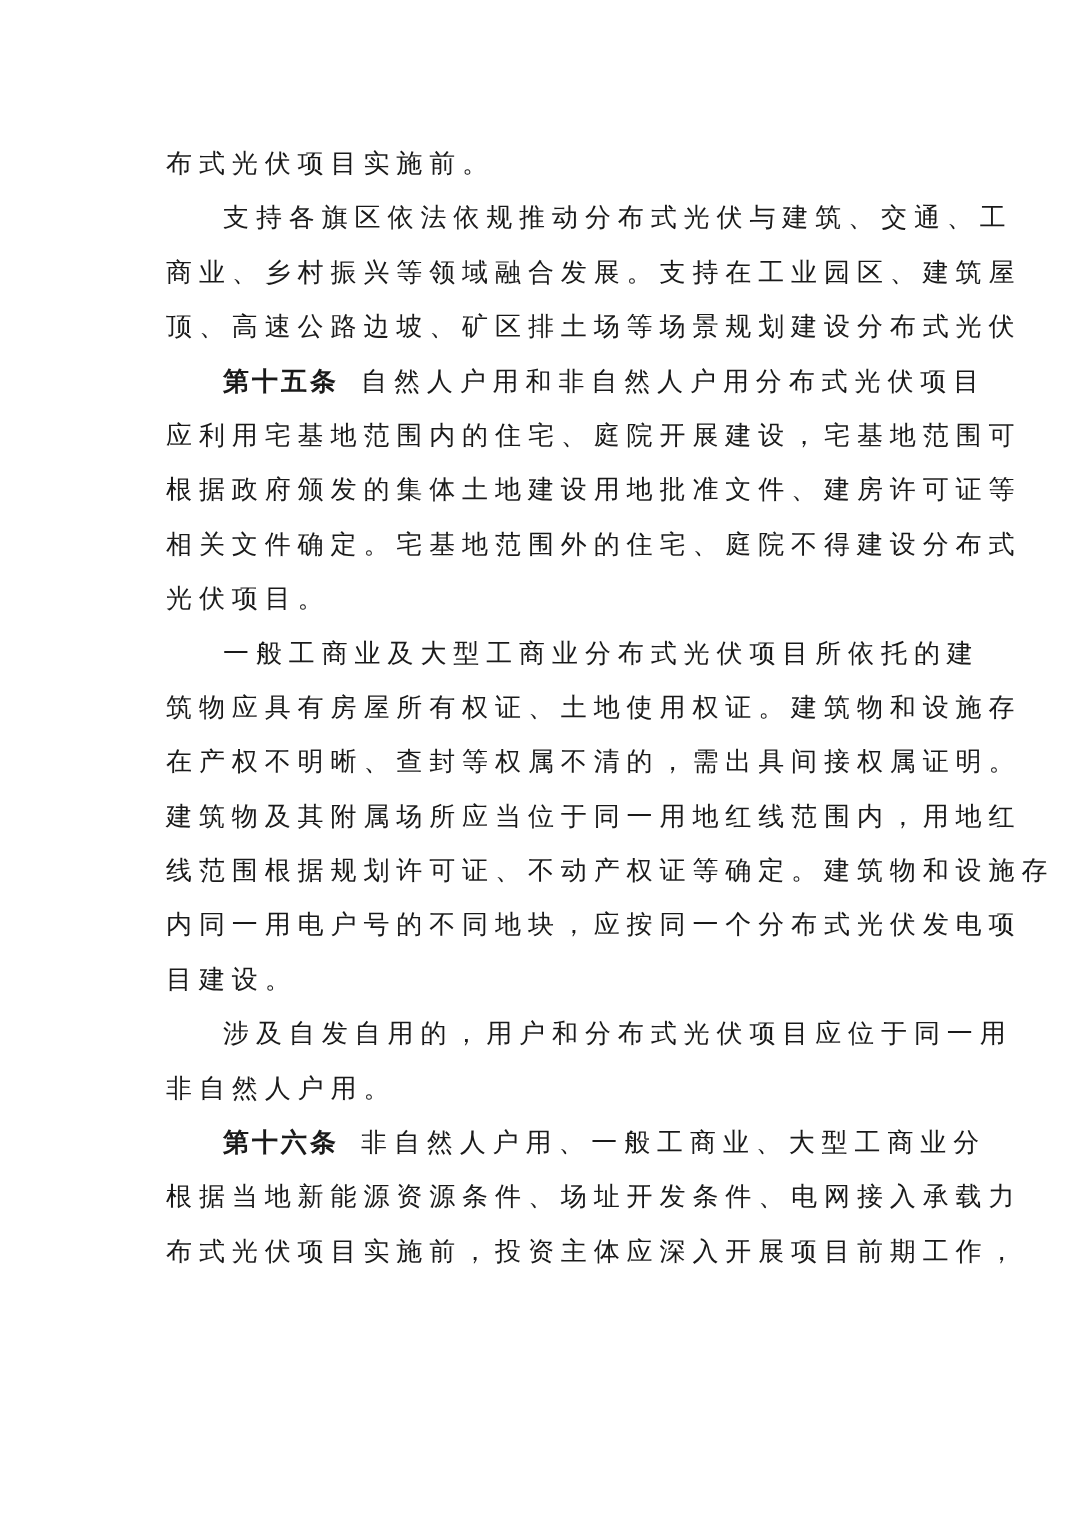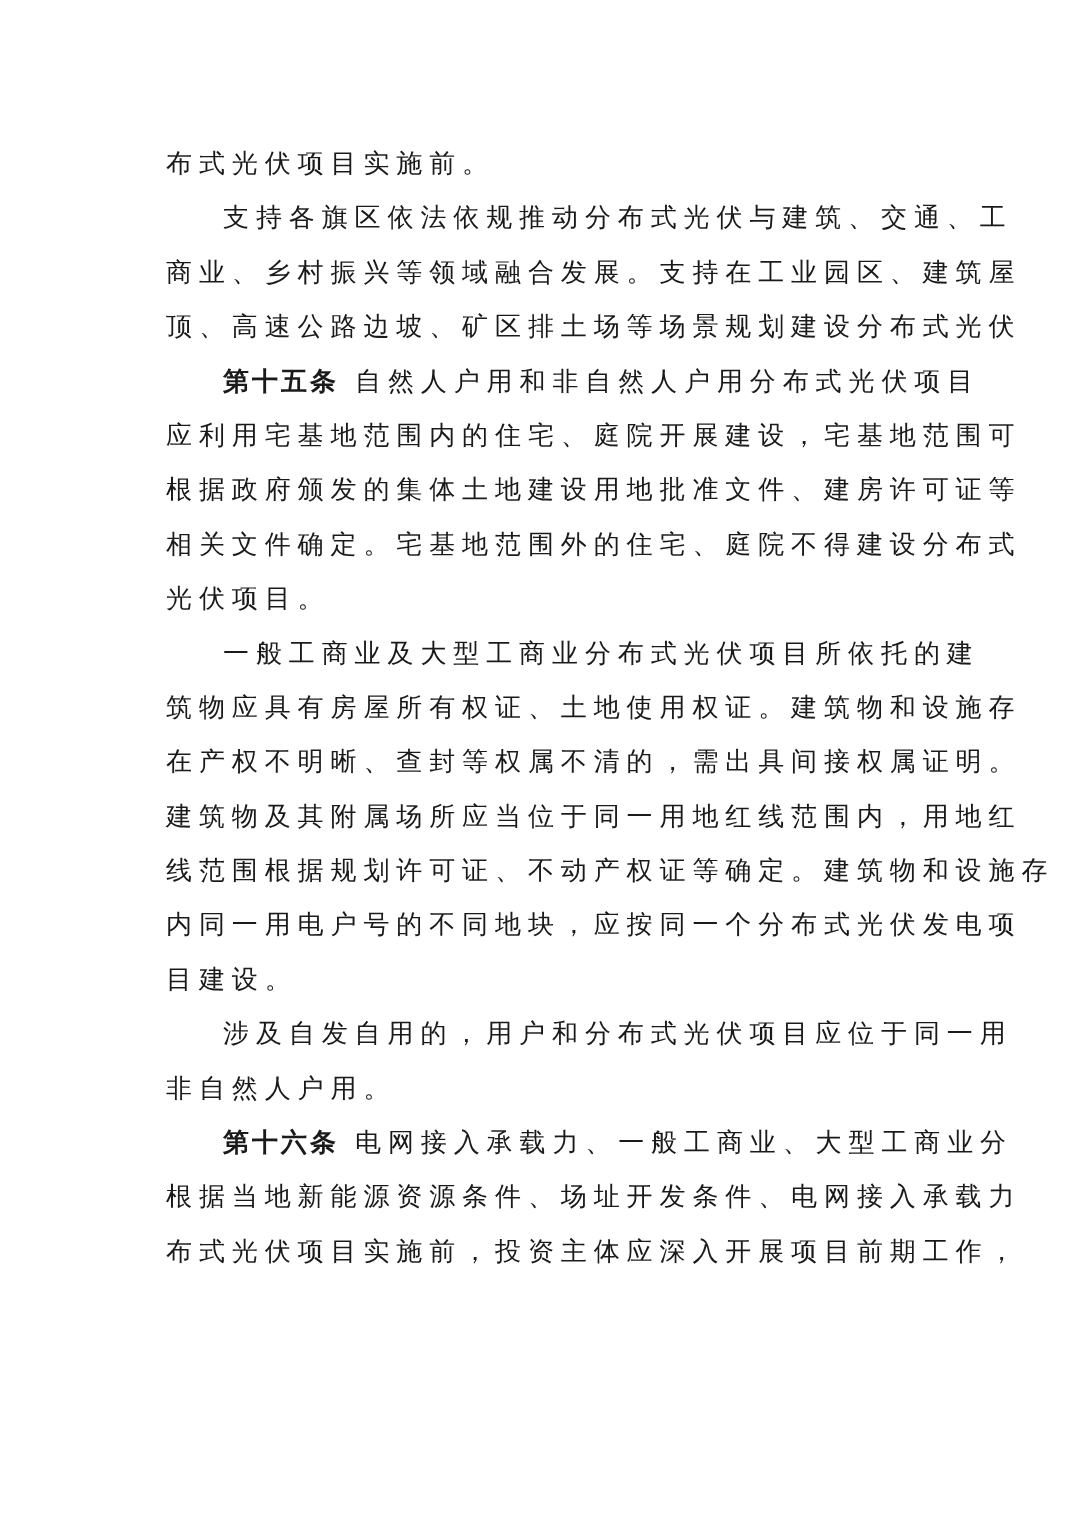--- a/index.html
+++ b/index.html
@@ -29,21 +29,21 @@
       letter-spacing: 6.9px;
       overflow: visible;
     }
     .line.indent {
       padding-left: 57px;
     }
     .article-num {
       font-family: "DejaVu Sans", "Liberation Sans", sans-serif;
       font-weight: bold;
       letter-spacing: 3px;
-      margin-right: 16px;
+      margin-right: 22px;
     }
   </style>
 </head>
 <body>
 
 <div class="page">
 
   <div class="line">布式光伏项目实施前。</div>
 
   <div class="line indent">支持各旗区依法依规推动分布式光伏与建筑、交通、工</div>
@@ -60,17 +60,17 @@
   <div class="line">筑物应具有房屋所有权证、土地使用权证。建筑物和设施存</div>
   <div class="line">在产权不明晰、查封等权属不清的，需出具间接权属证明。</div>
   <div class="line">建筑物及其附属场所应当位于同一用地红线范围内，用地红</div>
   <div class="line">线范围根据规划许可证、不动产权证等确定。建筑物和设施存</div>
   <div class="line">内同一用电户号的不同地块，应按同一个分布式光伏发电项</div>
   <div class="line">目建设。</div>
 
   <div class="line indent">涉及自发自用的，用户和分布式光伏项目应位于同一用</div>
   <div class="line">非自然人户用。</div>
 
-  <div class="line indent"><span class="article-num">第十六条</span><span>电网接入承载力、一般工商业、大型工商业分</span></div>
+  <div class="line indent"><span class="article-num">第十六条</span><span>非自然人户用、一般工商业、大型工商业分</span></div>
   <div class="line">根据当地新能源资源条件、场址开发条件、电网接入承载力</div>
   <div class="line">布式光伏项目实施前，投资主体应深入开展项目前期工作，</div>
 
 </div>
 
 </body></html>

